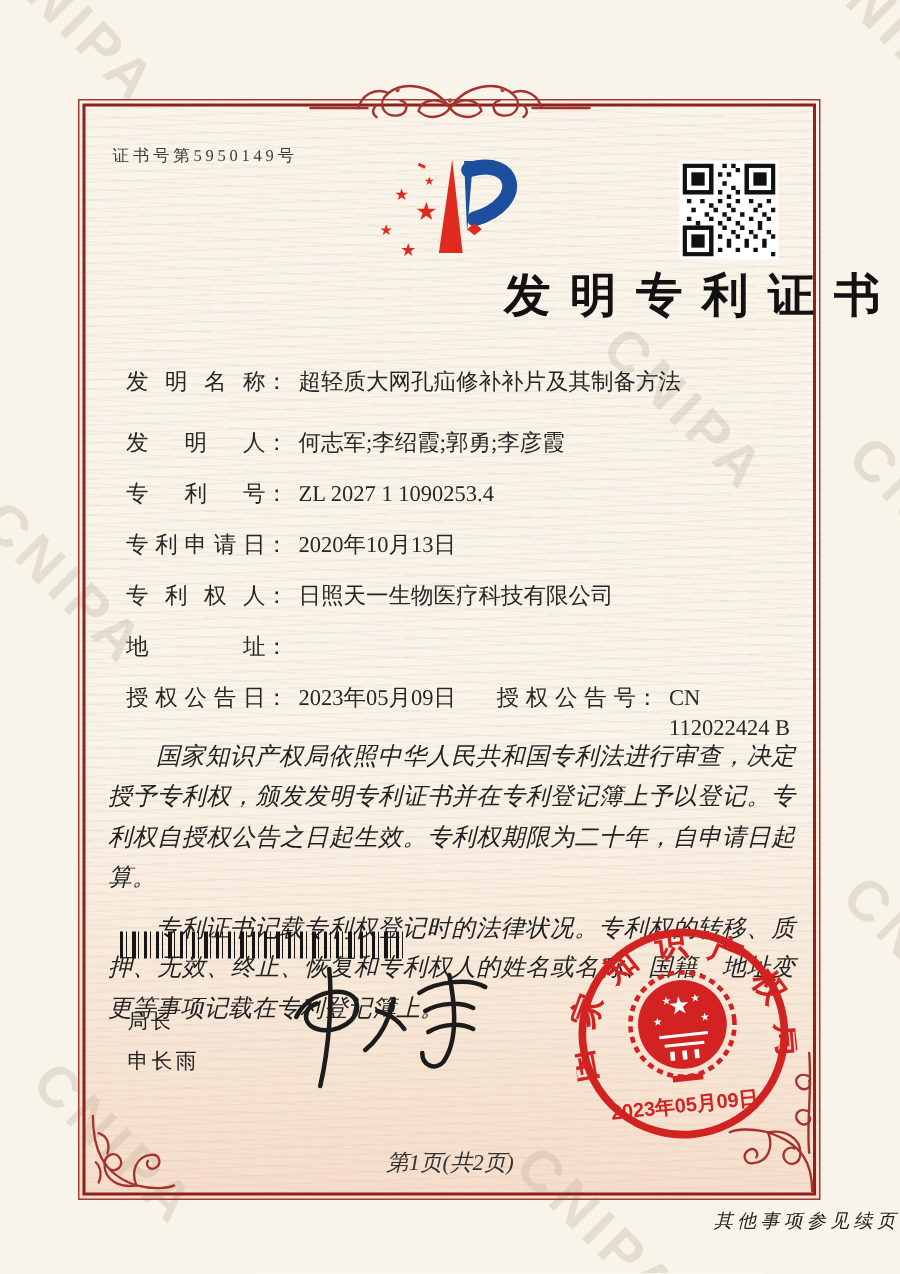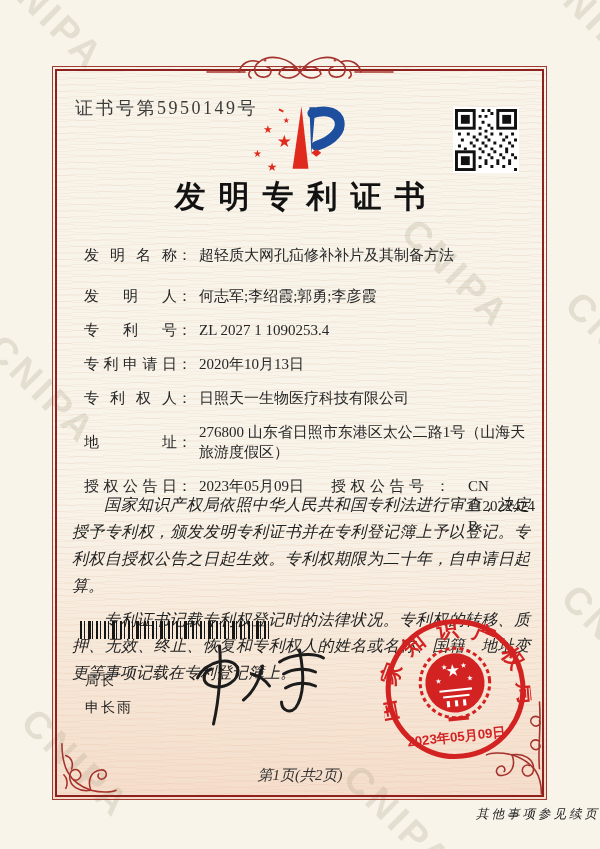--- a/index.html
+++ b/index.html
@@ -18,34 +18,34 @@
       repeating-linear-gradient(178deg,rgba(214,150,120,0.10) 0 1px,rgba(255,255,255,0) 1px 6px),
       repeating-linear-gradient(183deg,rgba(214,150,120,0.08) 0 1px,rgba(255,255,255,0) 1px 7px);}
 
   
   .frame{position:absolute;left:52px;top:66px;right:53px;bottom:49px;
     border:1px solid #a03b34;z-index:2;pointer-events:none;}
   .frame::before{content:"";position:absolute;inset:2px;border:2.5px solid #8e201d;}
 
   .orn{position:absolute;z-index:3;}
 
-  .cert-no{position:absolute;left:75px;top:96px;font-size:18px;letter-spacing:2.5px;color:#3b3b3b;z-index:4;}
+  .cert-no{position:absolute;left:75px;top:96px;font-size:11px;letter-spacing:2.5px;color:#3b3b3b;z-index:4;}
   .logo{position:absolute;left:253px;top:101px;z-index:4;}
   .qr{position:absolute;left:453px;top:107px;width:66px;height:66px;background:#fff;padding:2px;box-sizing:border-box;z-index:4;}
-  .title{position:absolute;left:0;top:176px;width:100%;text-align:center;font-size:31px;font-weight:700;
+  .title{position:absolute;left:0;top:176px;width:100%;text-align:right;font-size:31px;font-weight:700;
     letter-spacing:13px;text-indent:13px;color:#121212;z-index:4;}
 
   .fields{position:absolute;left:84px;top:245px;width:448px;z-index:4;}
   .row{position:relative;font-size:15px;color:#262626;line-height:20px;margin-bottom:14px;display:flex;align-items:center;}
   .row.first{margin-bottom:21px;}
   .lbl{display:inline-block;width:93px;text-align:justify;text-align-last:justify;flex:0 0 93px;color:#262626;}
   .colon{margin-right:7px;}
   .val{color:#262626;}
   .val.addr{max-width:332px;}
-  .grant-no{position:absolute;left:247px;top:0;display:flex;gap:11px;}
+  .grant-no{position:absolute;left:247px;top:0;display:flex;}
 
   .paras{position:absolute;left:72px;top:492px;width:458px;z-index:4;}
   .paras p{margin:0 0 7px 0;font-size:16px;line-height:1.68;color:#222;text-align:justify;
     text-indent:2em;font-style:italic;}
 
   .barcode{position:absolute;left:80px;top:621px;width:190px;height:18px;z-index:4;
     background:repeating-linear-gradient(90deg,
       #161616 0 2px,transparent 2px 4px,#161616 4px 5px,transparent 5px 8px,
       #161616 8px 11px,transparent 11px 12px,#161616 12px 13px,transparent 13px 16px,
       #161616 16px 18px,transparent 18px 20px,#161616 20px 21px,transparent 21px 24px);}
@@ -175,21 +175,20 @@
         <span class="val">2020年10月13日</span>
     </div>
     <div class="row">
       <span class="lbl">专利权人</span>
         <span class="colon">：</span>
         <span class="val">日照天一生物医疗科技有限公司</span>
     </div>
     <div class="row">
       <span class="lbl">地址</span>
         <span class="colon">：</span>
-        <span class="val addr">276800 山东省日照市东港区太公二路1号（山海天旅游度假区）</span>
     </div>
     <div class="row">
       <span class="lbl">授权公告日</span>
         <span class="colon">：</span>
         <span class="val">2023年05月09日</span>
       <span class="grant-no">
         <span class="lbl">授权公告号</span>
           <span class="colon">：</span>
           <span class="val">CN 112022424 B</span>
       </span>

